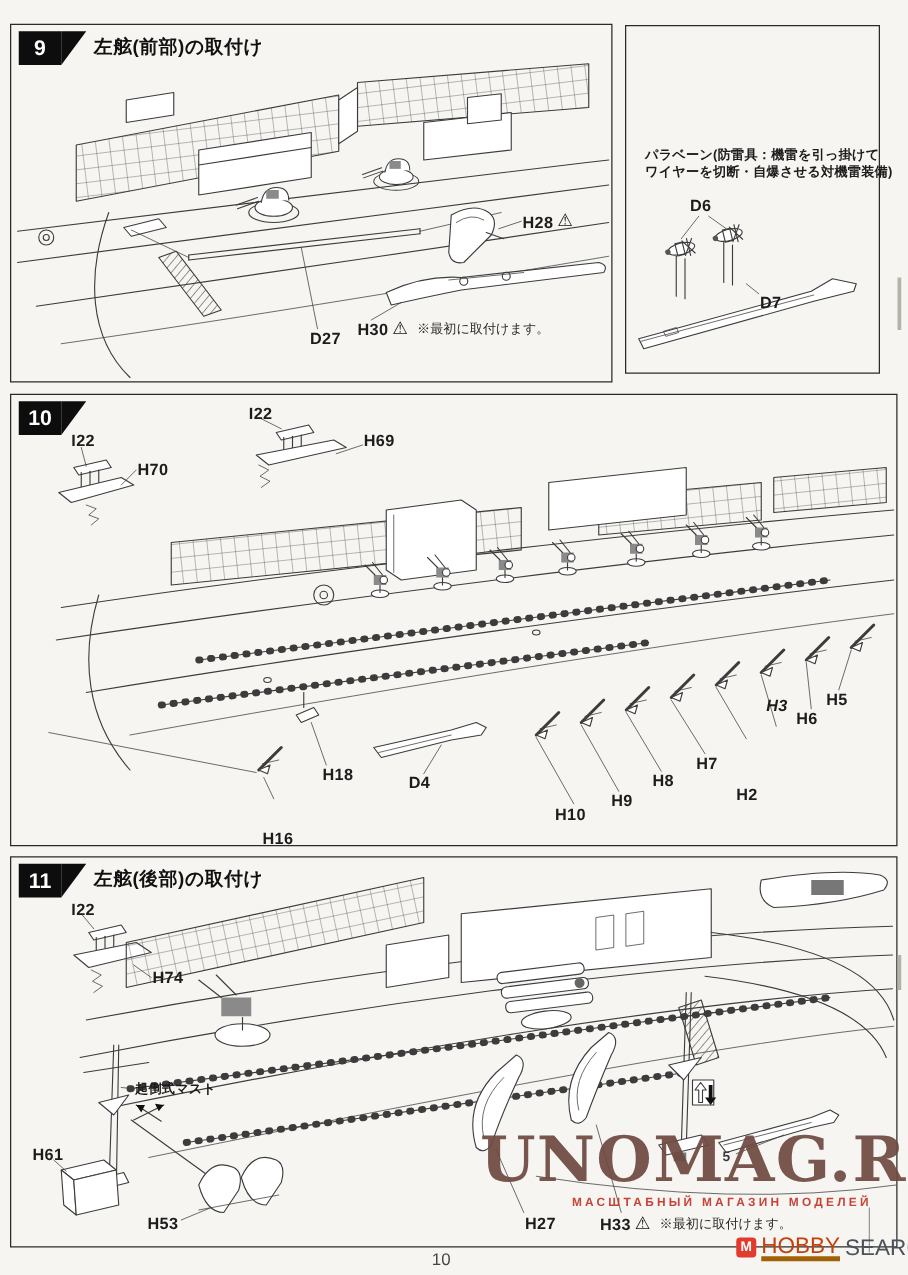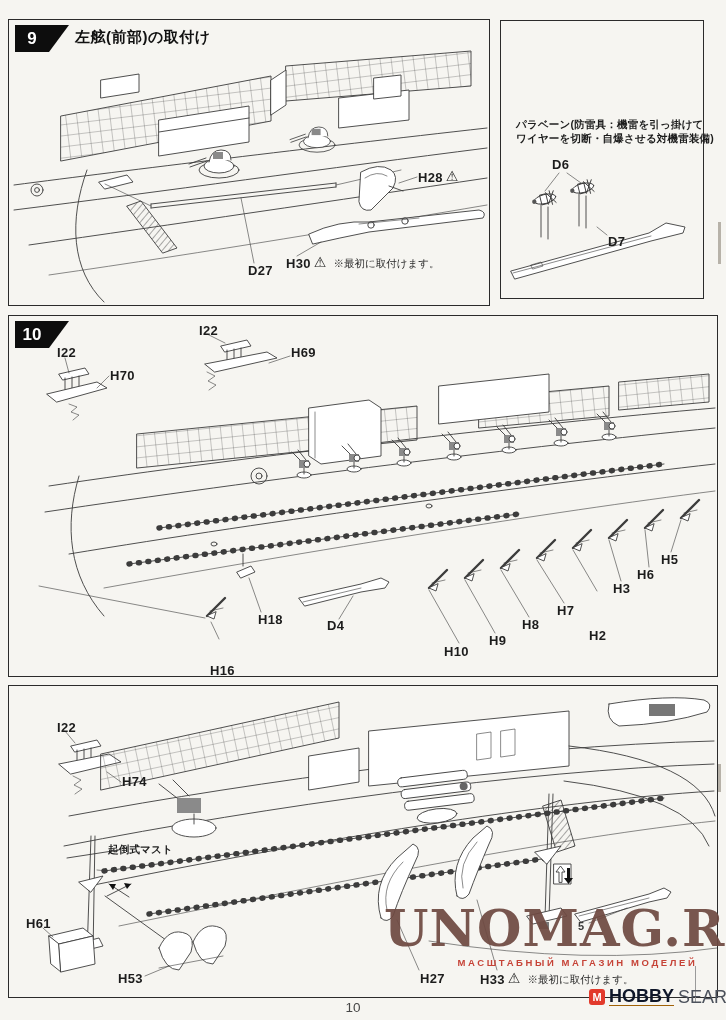--- a/index.html
+++ b/index.html
@@ -36,21 +36,21 @@
   #watermark{position:absolute;left:384px;top:903px;z-index:6;pointer-events:none;}
   #wm-main{font-family:"DejaVu Serif",serif;font-weight:bold;font-size:51px;line-height:1;
     color:var(--wm);letter-spacing:1px;opacity:.93;transform:scaleY(.98);}
   #wm-sub{margin-top:3px;text-align:center;font-size:9.5px;font-weight:bold;
     letter-spacing:2.6px;color:var(--wm2);opacity:.95;}
   #footer-page{position:absolute;left:330px;top:1000px;width:46px;text-align:center;
     font-size:13.5px;color:#474747;z-index:4;}
   #logo{position:absolute;left:589px;top:987px;display:flex;align-items:center;gap:4px;z-index:7;}
   .logo-box{width:16px;height:16px;background:#e23a2c;border-radius:3px;color:#fff;
     font-weight:bold;font-size:11px;display:flex;align-items:center;justify-content:center;}
-  .logo-hobby{font-size:18px;font-weight:bold;color:#0f172a;border-bottom:1px solid #a16207;line-height:1;}
+  .logo-hobby{font-size:18px;font-weight:normal;color:#c2410c;border-bottom:4px solid #a16207;line-height:1;}
   .logo-search{font-size:18px;font-weight:500;color:#4c525c;line-height:1;}
   .scanmark{position:absolute;background:#b7b2a9;z-index:2;}
 </style>
 </head>
 <body>
 
 <div class="panel" id="panel9">
   <div class="hdr">
     <div class="badge">9</div>
     <div class="step-title">左舷(前部)の取付け</div>
@@ -244,20 +244,24 @@
     <line x1="234" y1="250" x2="234" y2="238"></line>
     <line x1="252" y1="296" x2="240" y2="262" class="thin"></line>
 
     <path d="M290,282 L352,268 L372,262 L380,266 L376,272 L352,276 L296,290 Z" fill="#fff"></path>
     <path d="M294,286 L352,272" class="thin"></path>
     <line x1="344" y1="280" x2="330" y2="303" class="thin"></line>
   </svg>
 </div>
 
 <div class="panel" id="panel11">
+  <div class="hdr">
+    <div class="badge">11</div>
+    <div class="step-title">左舷(後部)の取付け</div>
+  </div>
   <svg class="art" viewBox="0 0 708 311">
     <defs>
       <pattern id="rg11" width="11" height="11" patternUnits="userSpaceOnUse" patternTransform="rotate(-12)">
         <path d="M11,0 H0 V11" class="thin" stroke="#4a4a4a" fill="none"></path>
       </pattern>
       <pattern id="ht11" width="5" height="5" patternUnits="userSpaceOnUse" patternTransform="rotate(40)">
         <line x1="0" y1="0" x2="0" y2="5" stroke="#555" stroke-width="1"></line>
       </pattern>
     </defs>
 
@@ -406,36 +410,36 @@
     </div>
     <div class="part-label" style="left: 522px; top: 618px;">
       <span>H8</span>
     </div>
     <div class="part-label" style="left: 557px; top: 604px;">
       <span>H7</span>
     </div>
     <div class="part-label" style="left: 589px; top: 592px; margin-top: 37px;">
       <span>H2</span>
     </div>
-    <div class="part-label" style="left: 613px; top: 582px;">
+    <div class="part-label" style="left: 613px; top: 558px; font-style: italic;">
       <span>H3</span>
     </div>
     <div class="part-label" style="left: 637px; top: 568px;">
       <span>H6</span>
     </div>
     <div class="part-label" style="left: 661px; top: 553px;">
       <span>H5</span>
     </div>
     <div class="part-label" style="left: 57px; top: 721px;">
       <span>I22</span>
     </div>
     <div class="part-label" style="left: 122px; top: 775px; align-items: center;">
       <span>H74</span>
     </div>
-    <div class="part-label small" style="left: 108px; top: 844px;">
+    <div class="part-label small" style="left: 108px; top: 866px;">
       <span>起倒式マスト</span>
     </div>
     <div class="part-label" style="left: 26px; top: 917px;">
       <span>H61</span>
     </div>
     <div class="part-label" style="left: 118px; top: 972px;">
       <span>H53</span>
     </div>
     <div class="part-label" style="left: 420px; top: 972px;">
       <span>H27</span>

